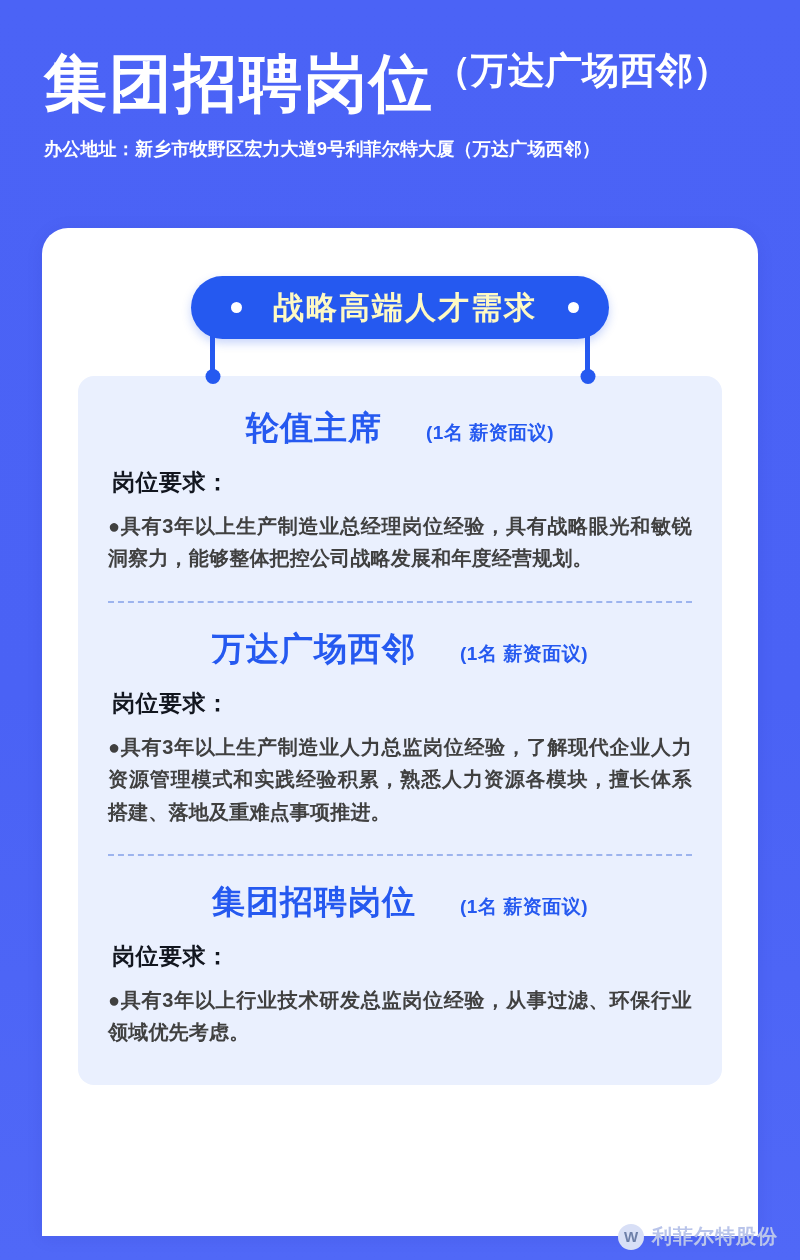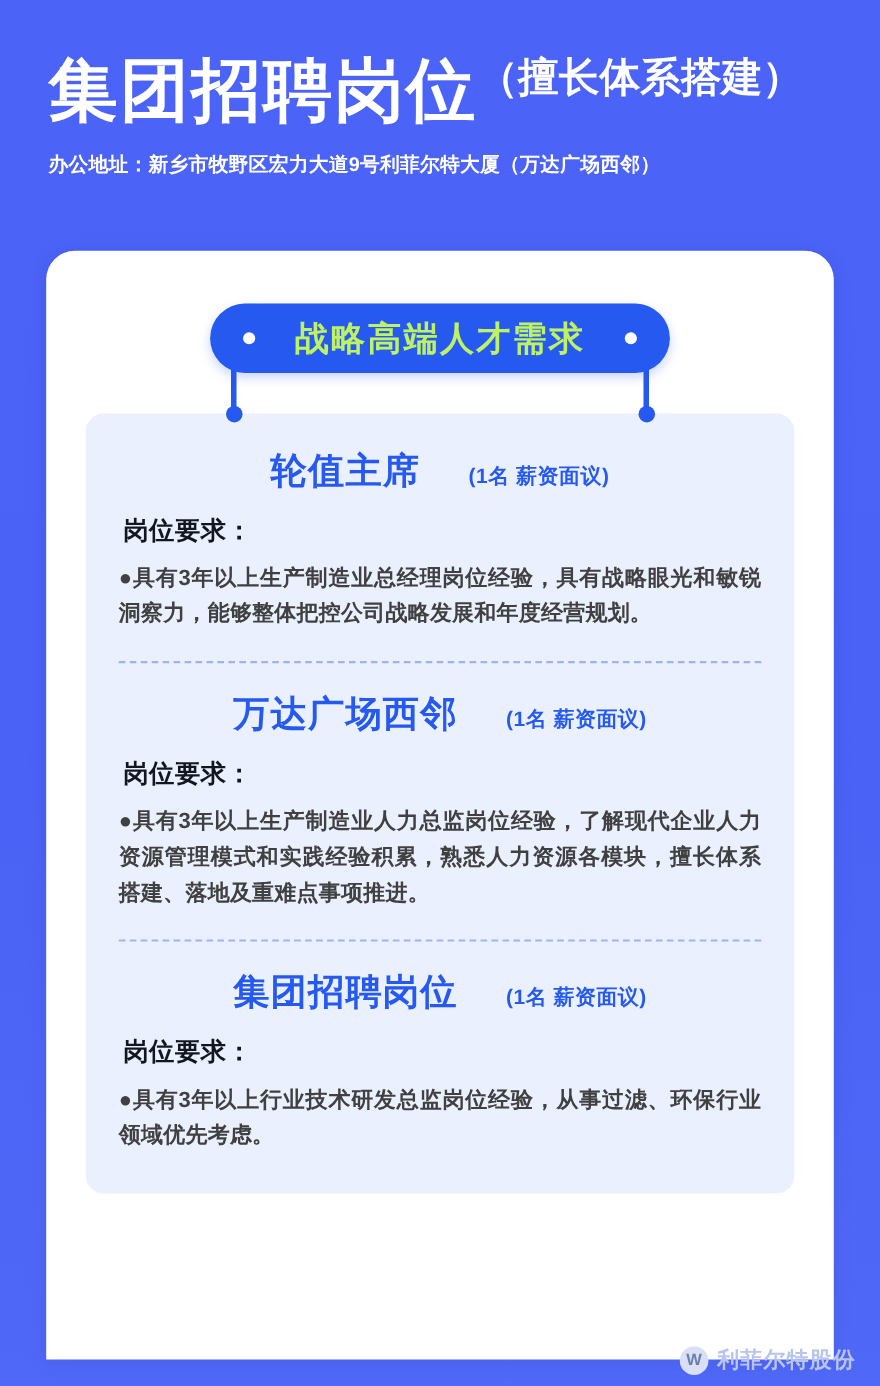--- a/index.html
+++ b/index.html
@@ -70,28 +70,28 @@
   }
   
   .banner-wrap {
     display: flex;
     justify-content: center;
     position: relative;
     z-index: 4;
   }
   .banner {
     background: #2559f0;
-    color: #bef264;
+    color: #fef9c3;
     border-radius: 32px;
     height: 63px;
     min-width: 418px;
     display: flex;
     align-items: center;
-    justify-content: space-between;
-    gap: 17px;
+    justify-content: flex-end;
+    gap: 31px;
     padding: 0 30px;
     box-shadow: 0 4px 10px rgba(37, 89, 240, 0.25);
   }
   .banner-text {
     font-size: 31px;
     font-weight: bold;
     letter-spacing: 2px;
     line-height: 1;
   }
   .dot {
@@ -204,21 +204,21 @@
   }
 </style>
 </head>
 <body>
 
 <div class="poster">
 
   <div class="header">
     <div class="title-row">
       <span class="title-main">集团招聘岗位</span>
-      <span class="title-sub">（擅长体系搭建）</span>
+      <span class="title-sub">（万达广场西邻）</span>
     </div>
     <div class="address">办公地址：新乡市牧野区宏力大道9号利菲尔特大厦（万达广场西邻）</div>
   </div>
 
   <div class="card">
     <div class="card-inner">
 
       <div class="stem left"></div>
       <div class="stem right"></div>
 

